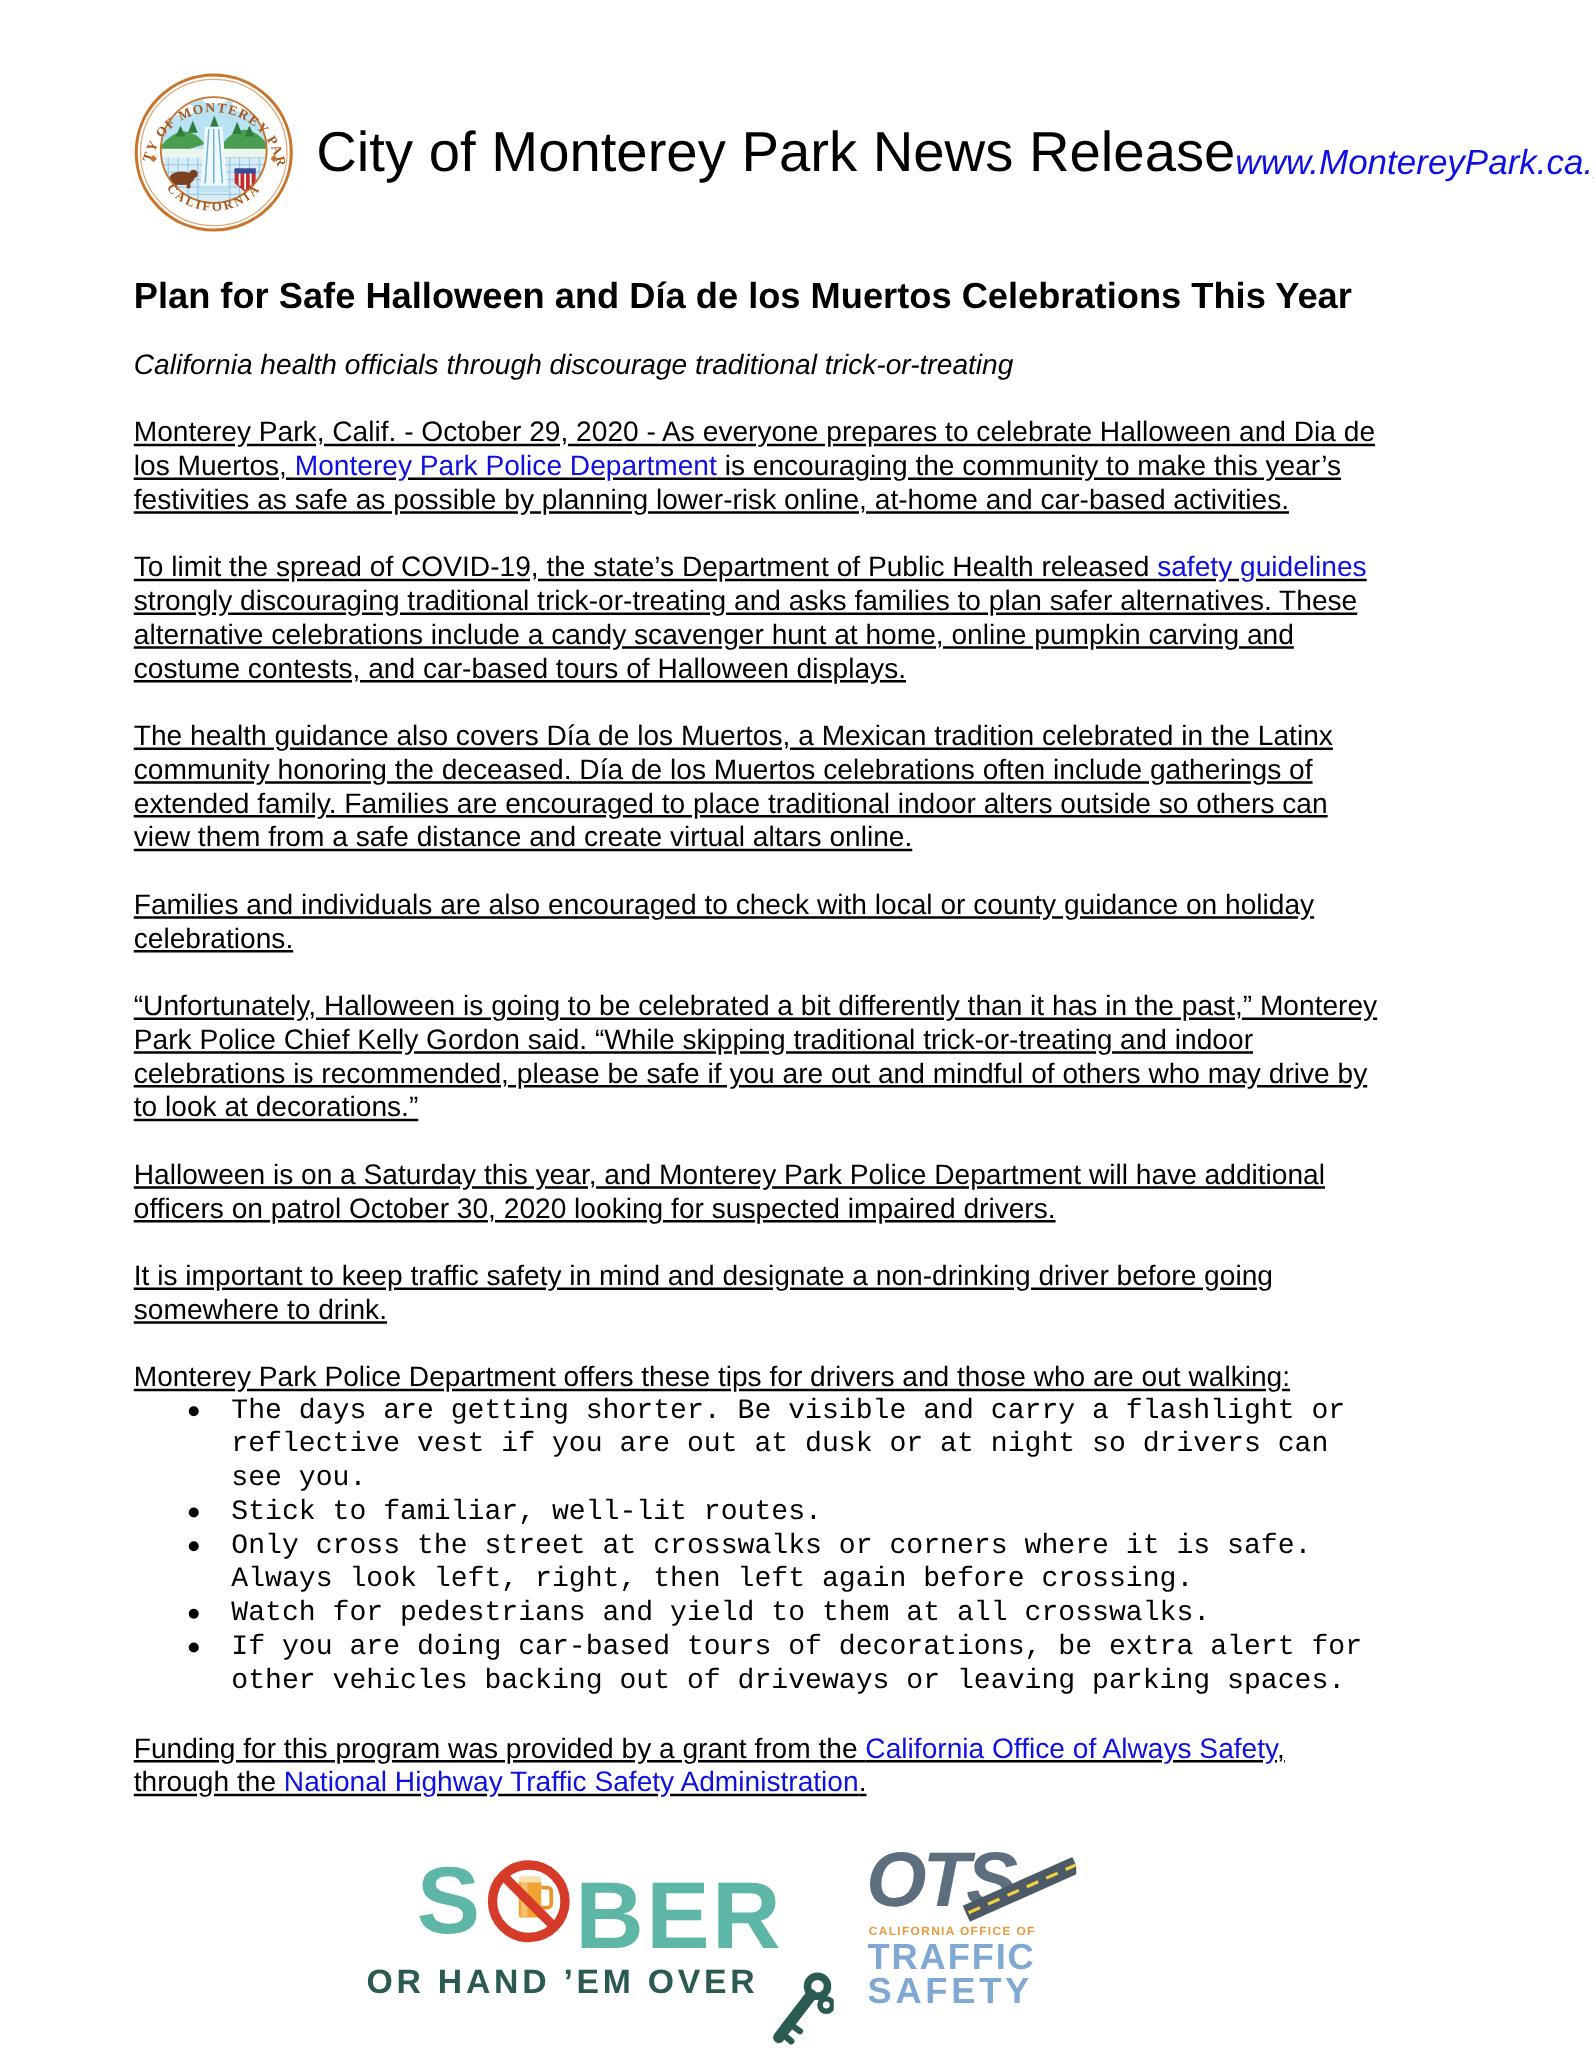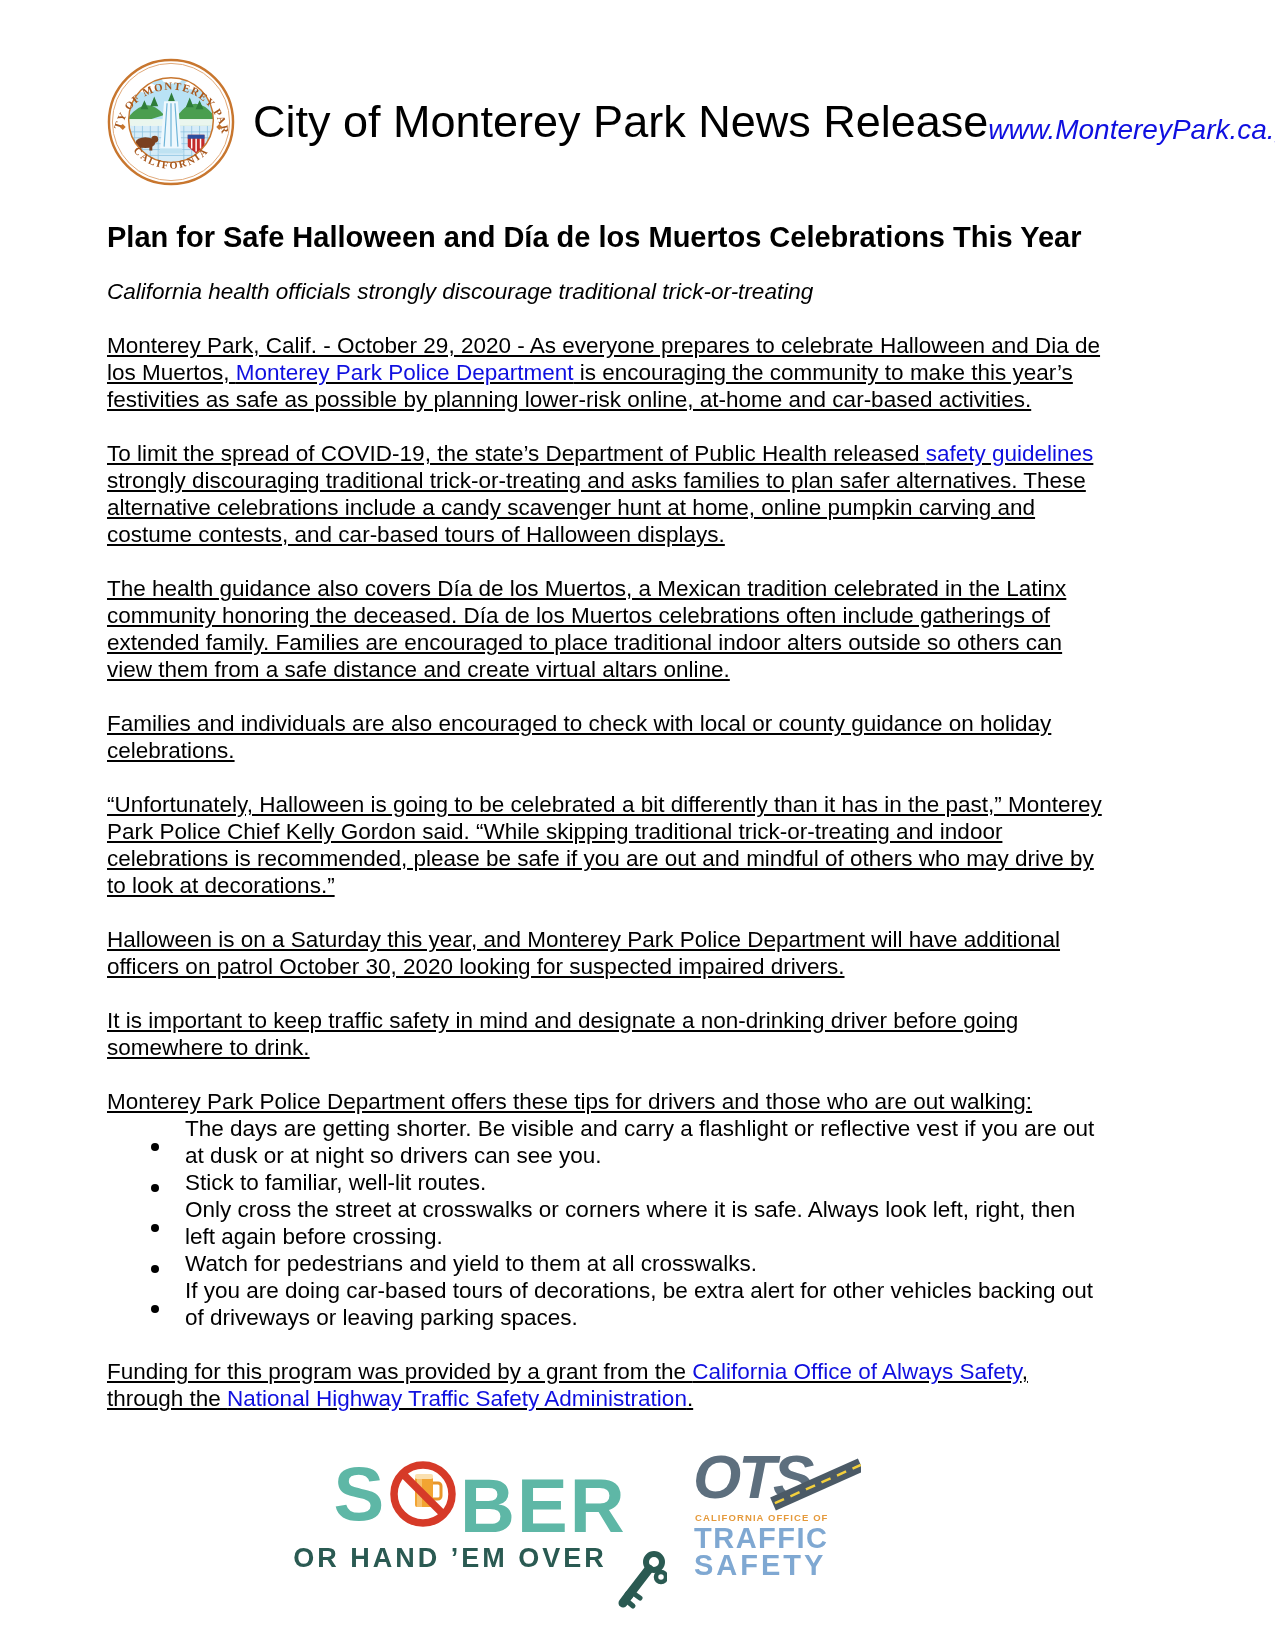--- a/index.html
+++ b/index.html
@@ -19,21 +19,21 @@
   .mast-text{display:flex;flex-direction:row;}
   .mast-title{font-size:45px;line-height:1.08;color:#000;white-space:nowrap;}
   .mast-link{font-size:28px;color:var(--link);margin-top:16px;font-style:italic;}
   
   .content{font-size:22.5px;line-height:27px;}
   .headline{font-weight:bold;font-size:29px;margin:38px 0 0 0;}
   .subtitle{font-style:italic;margin:27px 0 0 0;}
   .content p{margin:27px 0 0 0;text-decoration:underline;}
   a.link, .link{color:var(--link);text-decoration:none;cursor:pointer;}
   ul.tips{margin:0;padding:0;list-style:none;}
-  ul.tips li{display:flex;align-items:center;}
+  ul.tips li{display:flex;align-items:flex-start;font-family:Liberation Mono, monospace;}
   .bullet-dot{width:8px;height:8px;border-radius:50%;background:#000;margin:10px 0 0 44px;flex-shrink:0;}
   .tip-text{margin-left:26px;}
   
   .logos{display:flex;align-items:flex-start;justify-content:center;gap:24px;margin:34px 0 0 0;transform:translateX(-30px);}
   .sober{display:flex;flex-direction:column;align-items:center;}
   .sober-word{display:flex;align-items:center;font-weight:800;font-size:76px;line-height:70px;letter-spacing:2px;}
   .sober-letters{font-family:"Liberation Sans", sans-serif;}
   .no-sign{width:70px;height:70px;margin:0 2px;}
   .sober-tag{display:flex;align-items:flex-start;font-weight:800;font-size:27px;letter-spacing:3px;margin-top:2px;}
   .keys{width:54px;height:66px;margin-left:6px;margin-top:6px;}
@@ -100,21 +100,21 @@
       <path d="M111 70 l3 -3 l3 3 l-3 3 Z" fill="#c8762e"></path>
     </svg>
     <div class="mast-text">
       <div class="mast-title">City of Monterey Park News Release</div>
       <a class="mast-link link">www.MontereyPark.ca.gov</a>
     </div>
   </div>
 
   <div class="content">
     <div class="headline">Plan for Safe Halloween and Día de los Muertos Celebrations This Year</div>
-    <div class="subtitle content" style="margin-top:27px;">California health officials strongly discourage traditional trick-or-treating</div>
+    <div class="subtitle content" style="margin-top:27px;">California health officials through discourage traditional trick-or-treating</div>
 
     <p><span>Monterey Park, Calif. - October 29, 2020 - As everyone prepares to celebrate Halloween and Dia de los Muertos, </span><a class="link">Monterey Park Police Department</a><span> is encouraging the community to make this year’s festivities as safe as possible by planning lower-risk online, at-home and car-based activities.</span></p>
     <p><span>To limit the spread of COVID-19, the state’s Department of Public Health released </span><a class="link">safety guidelines</a><span> strongly discouraging traditional trick-or-treating and asks families to plan safer alternatives. These alternative celebrations include a candy scavenger hunt at home, online pumpkin carving and costume contests, and car-based tours of Halloween displays.</span></p>
     <p><span>The health guidance also covers Día de los Muertos, a Mexican tradition celebrated in the Latinx community honoring the deceased. Día de los Muertos celebrations often include gatherings of extended family. Families are encouraged to place traditional indoor alters outside so others can view them from a safe distance and create virtual altars online.</span></p>
     <p><span>Families and individuals are also encouraged to check with local or county guidance on holiday celebrations.</span></p>
     <p><span>“Unfortunately, Halloween is going to be celebrated a bit differently than it has in the past,” Monterey Park Police Chief Kelly Gordon said. “While skipping traditional trick-or-treating and indoor celebrations is recommended, please be safe if you are out and mindful of others who may drive by to look at decorations.”</span></p>
     <p><span>Halloween is on a Saturday this year, and Monterey Park Police Department will have additional officers on patrol October 30, 2020 looking for suspected impaired drivers.</span></p>
     <p><span>It is important to keep traffic safety in mind and designate a non-drinking driver before going somewhere to drink.</span></p>
     <p><span>Monterey Park Police Department offers these tips for drivers and those who are out walking:</span></p>
 

